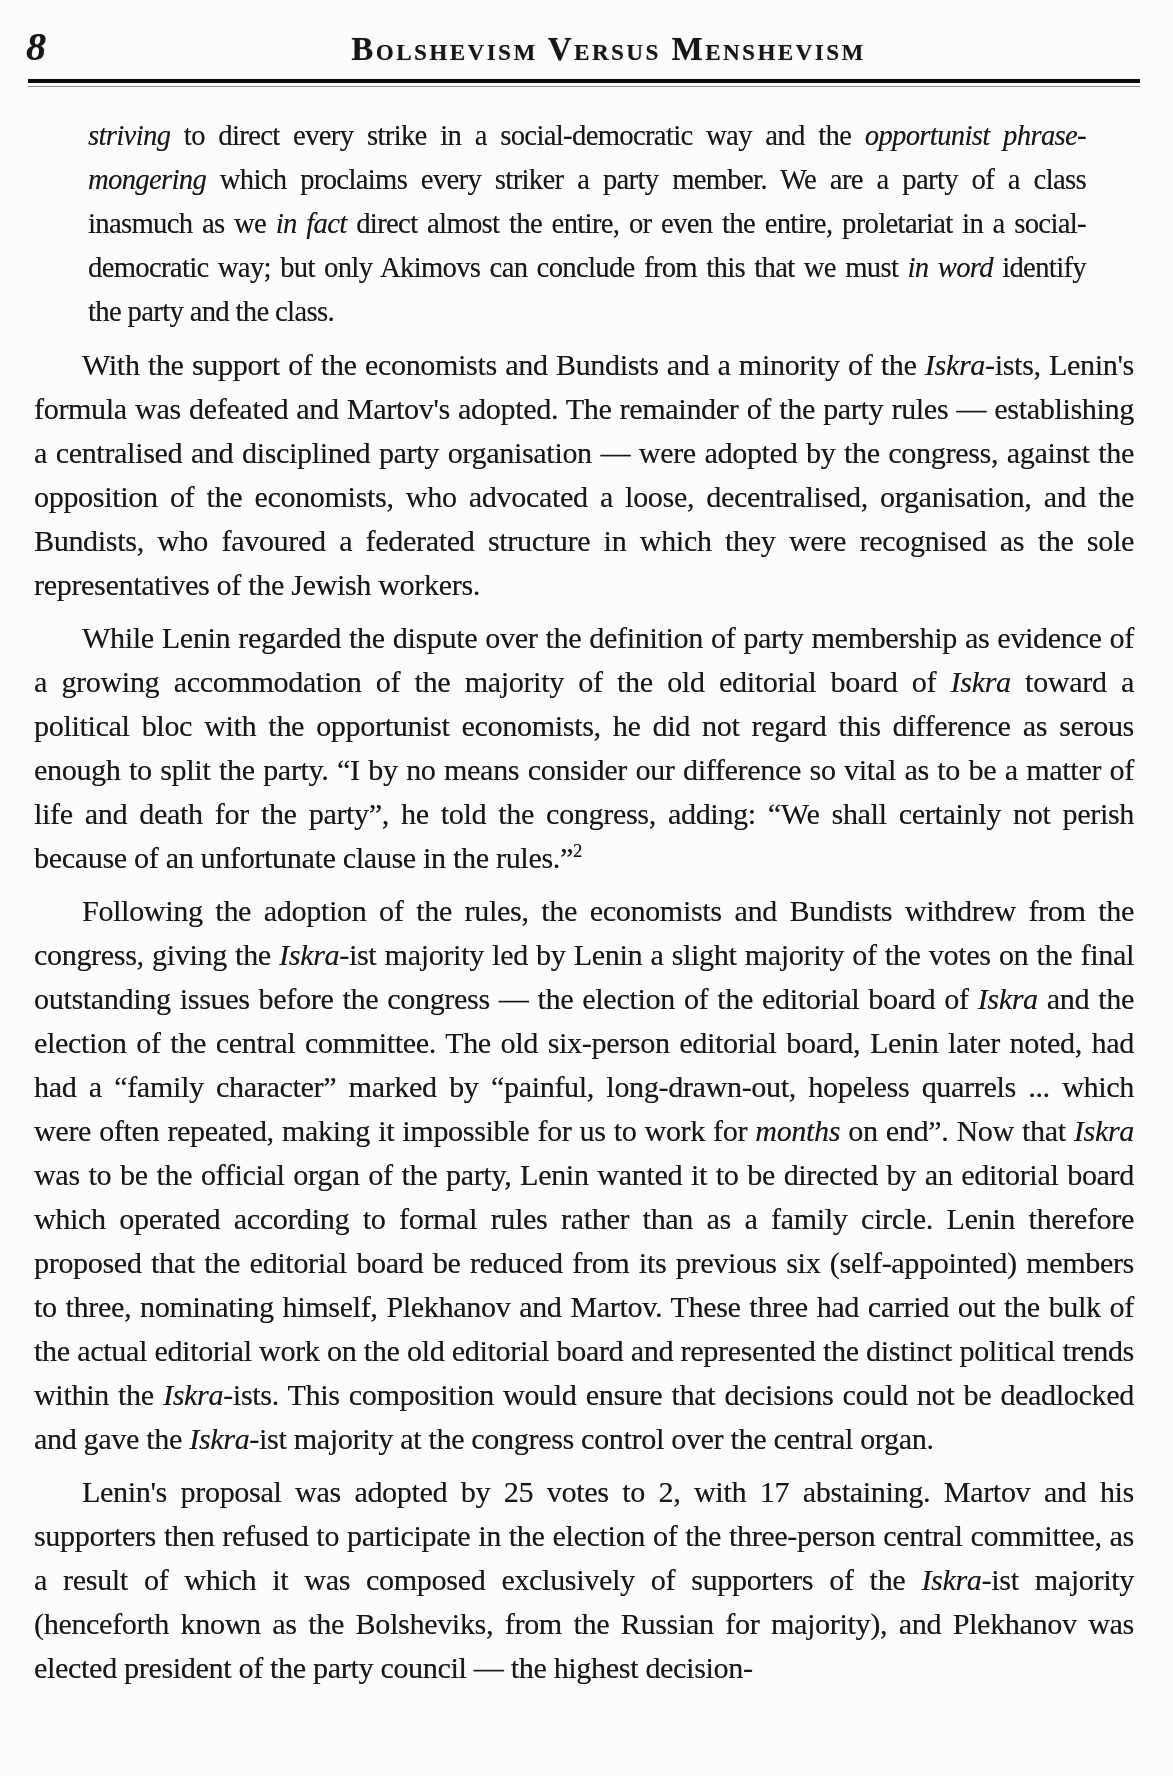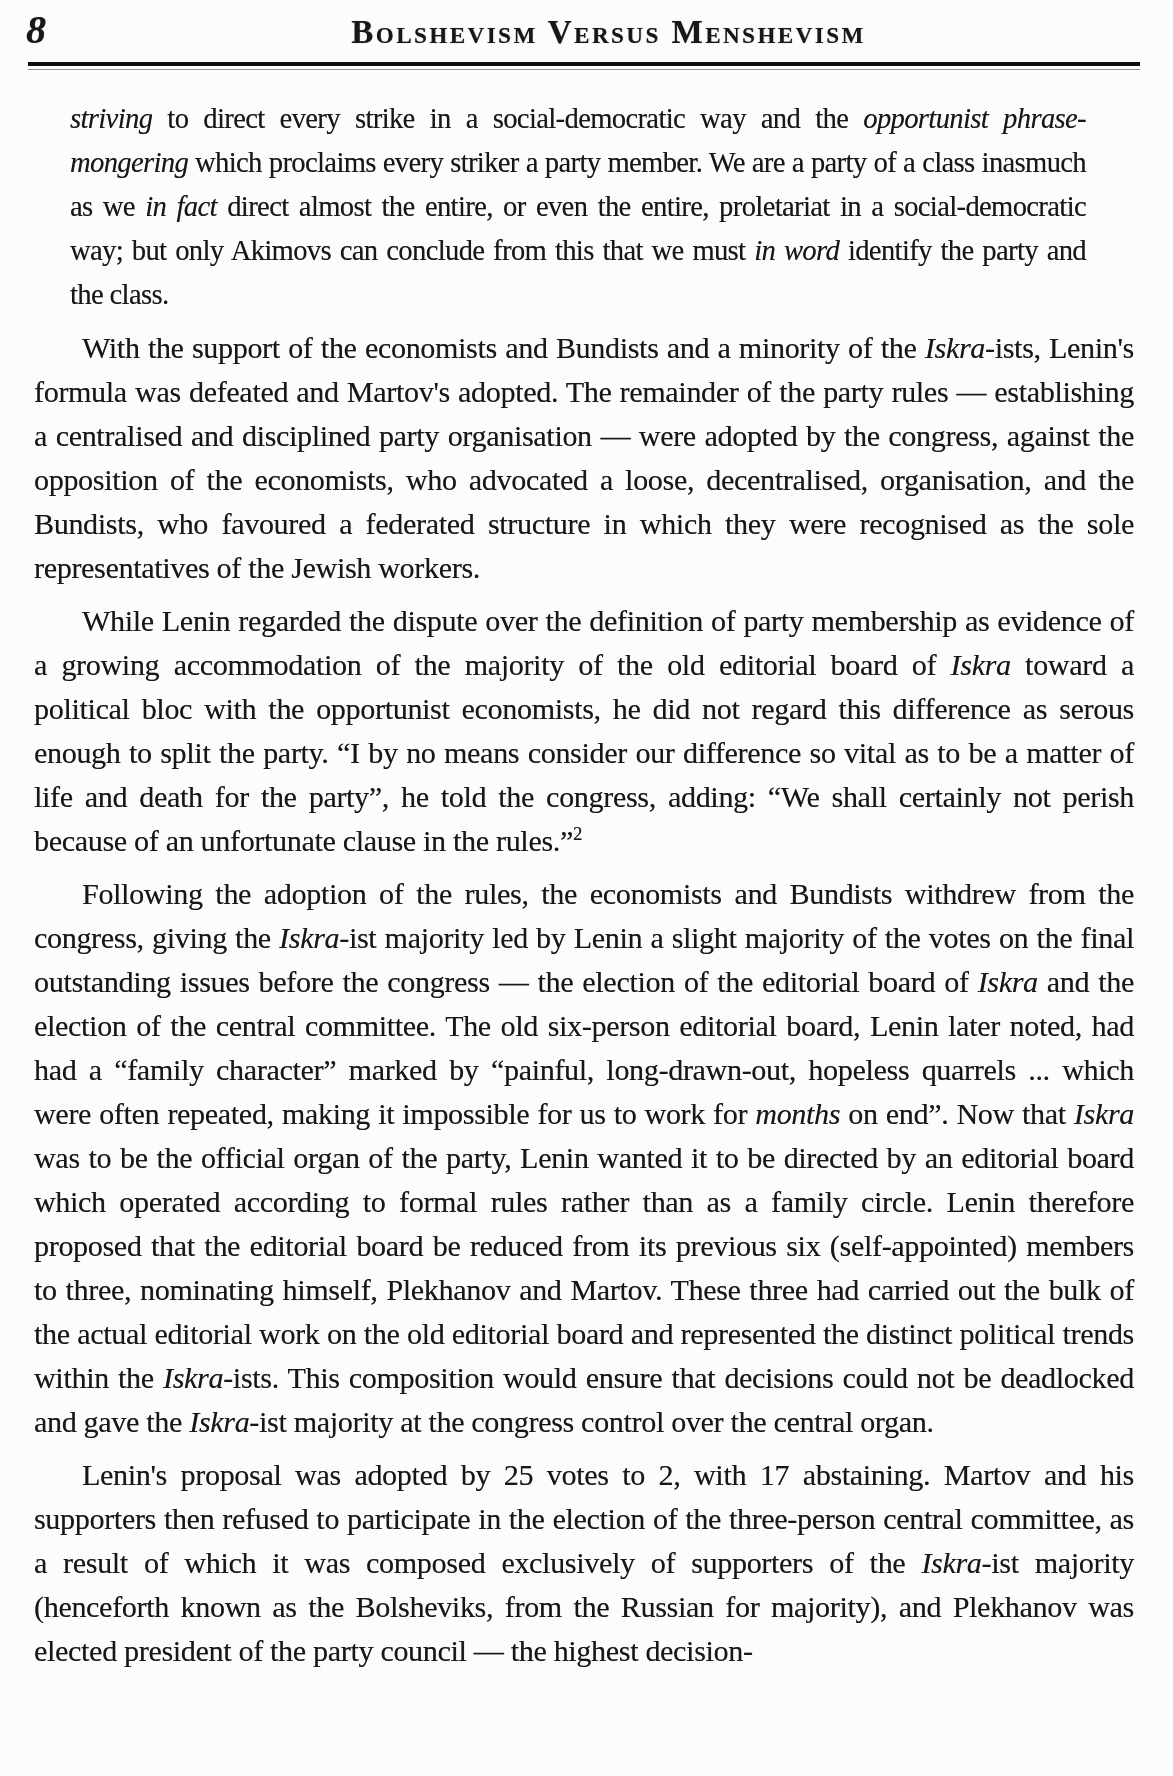--- a/index.html
+++ b/index.html
@@ -23,21 +23,21 @@
   }
   .pagenum{
     position:absolute;
     left:26px;top:6px;
     font-size:40px;
     font-style:italic;
     font-weight:bold;
     text-shadow:0.3px 0.3px 0.7px rgba(10,10,10,0.55);
   }
   .running-header{
-    margin:0;
+    margin:17px;
     padding-top:14px;
     text-align:center;
     font-size:33px;
     font-weight:bold;
     font-variant:small-caps;
     letter-spacing:2.5px;
     text-shadow:0.3px 0.3px 0.8px rgba(10,10,10,0.5);
     padding-left:44px;
   }
   .rule{
@@ -50,21 +50,21 @@
   
   .body-text{
     margin:27px 30px 0 25px; 
     font-size:30px;
     line-height:44px;
     letter-spacing:-0.3px;
     text-align:justify;
     text-shadow:0.2px 0.3px 0.6px rgba(10,10,10,0.5);
   }
   .quote{
-    margin:0 57px 0 45px;   
+    margin:0 57px 0 63px;   
     font-size:28.5px;
     letter-spacing:-0.6px;
     line-height:44px;
   }
   .para{
     margin:9px;
     text-indent:48px;
   }
   .body-text i{font-style:italic;}
   .body-text sup{

